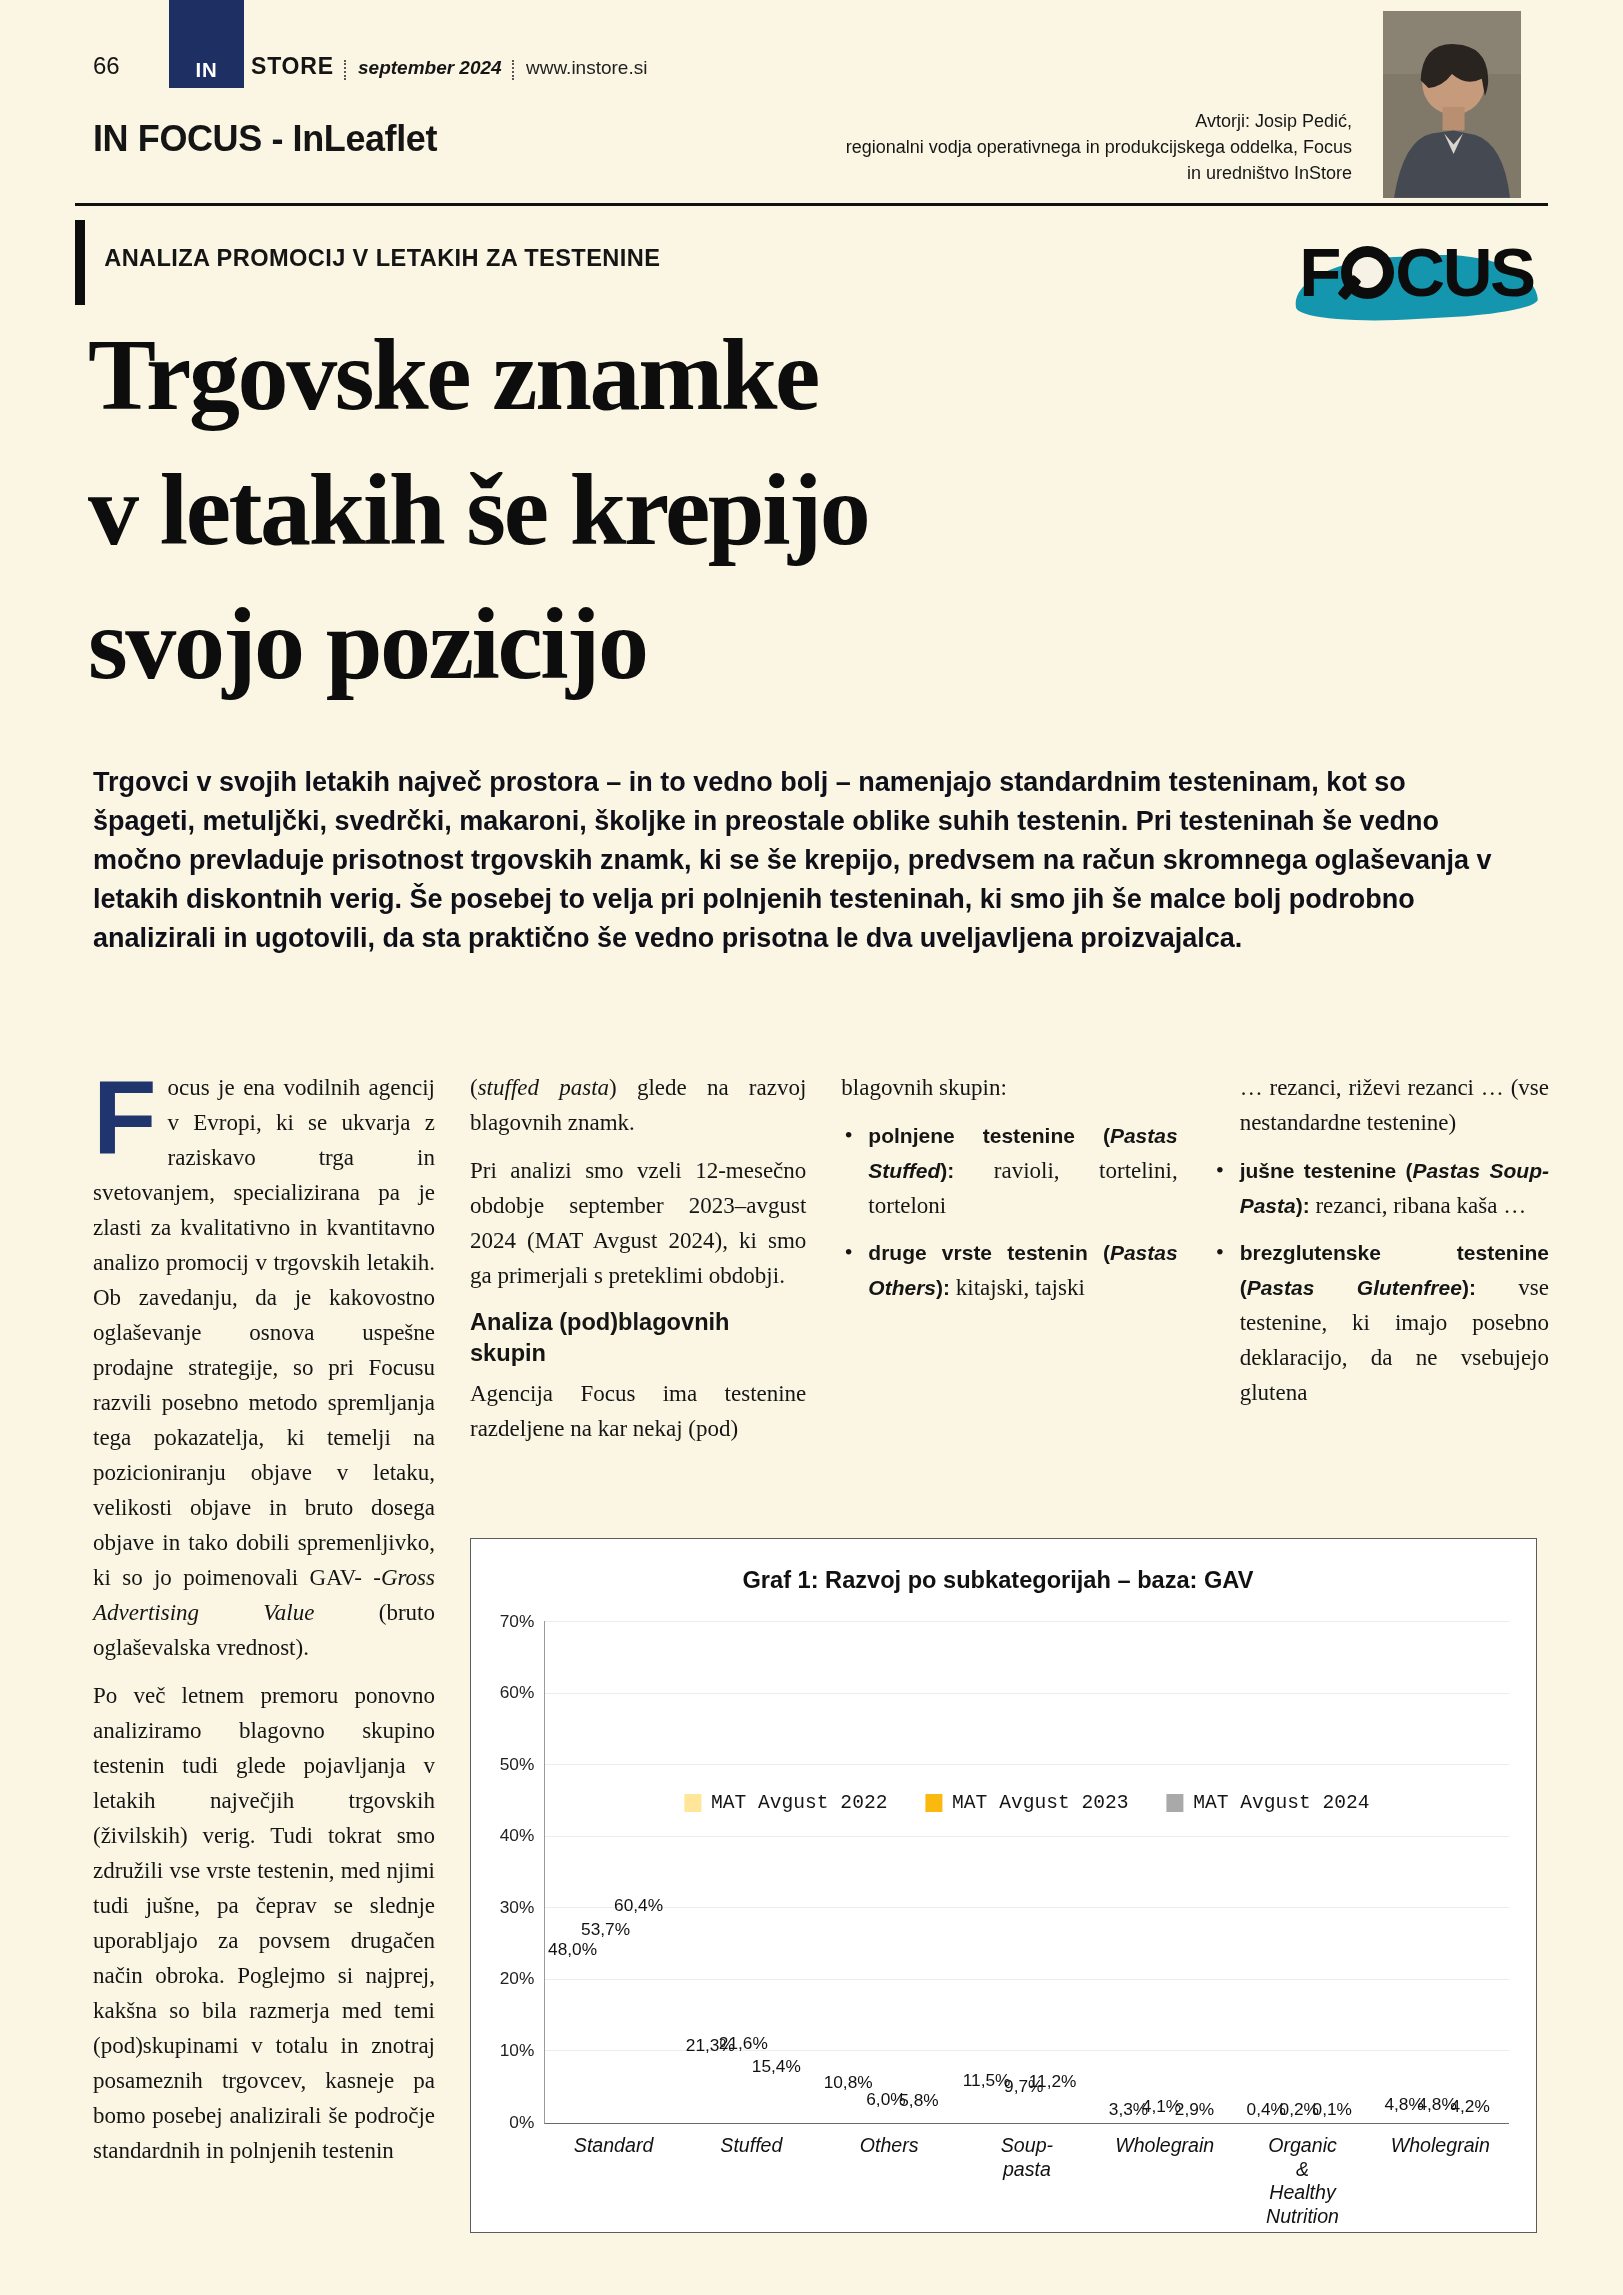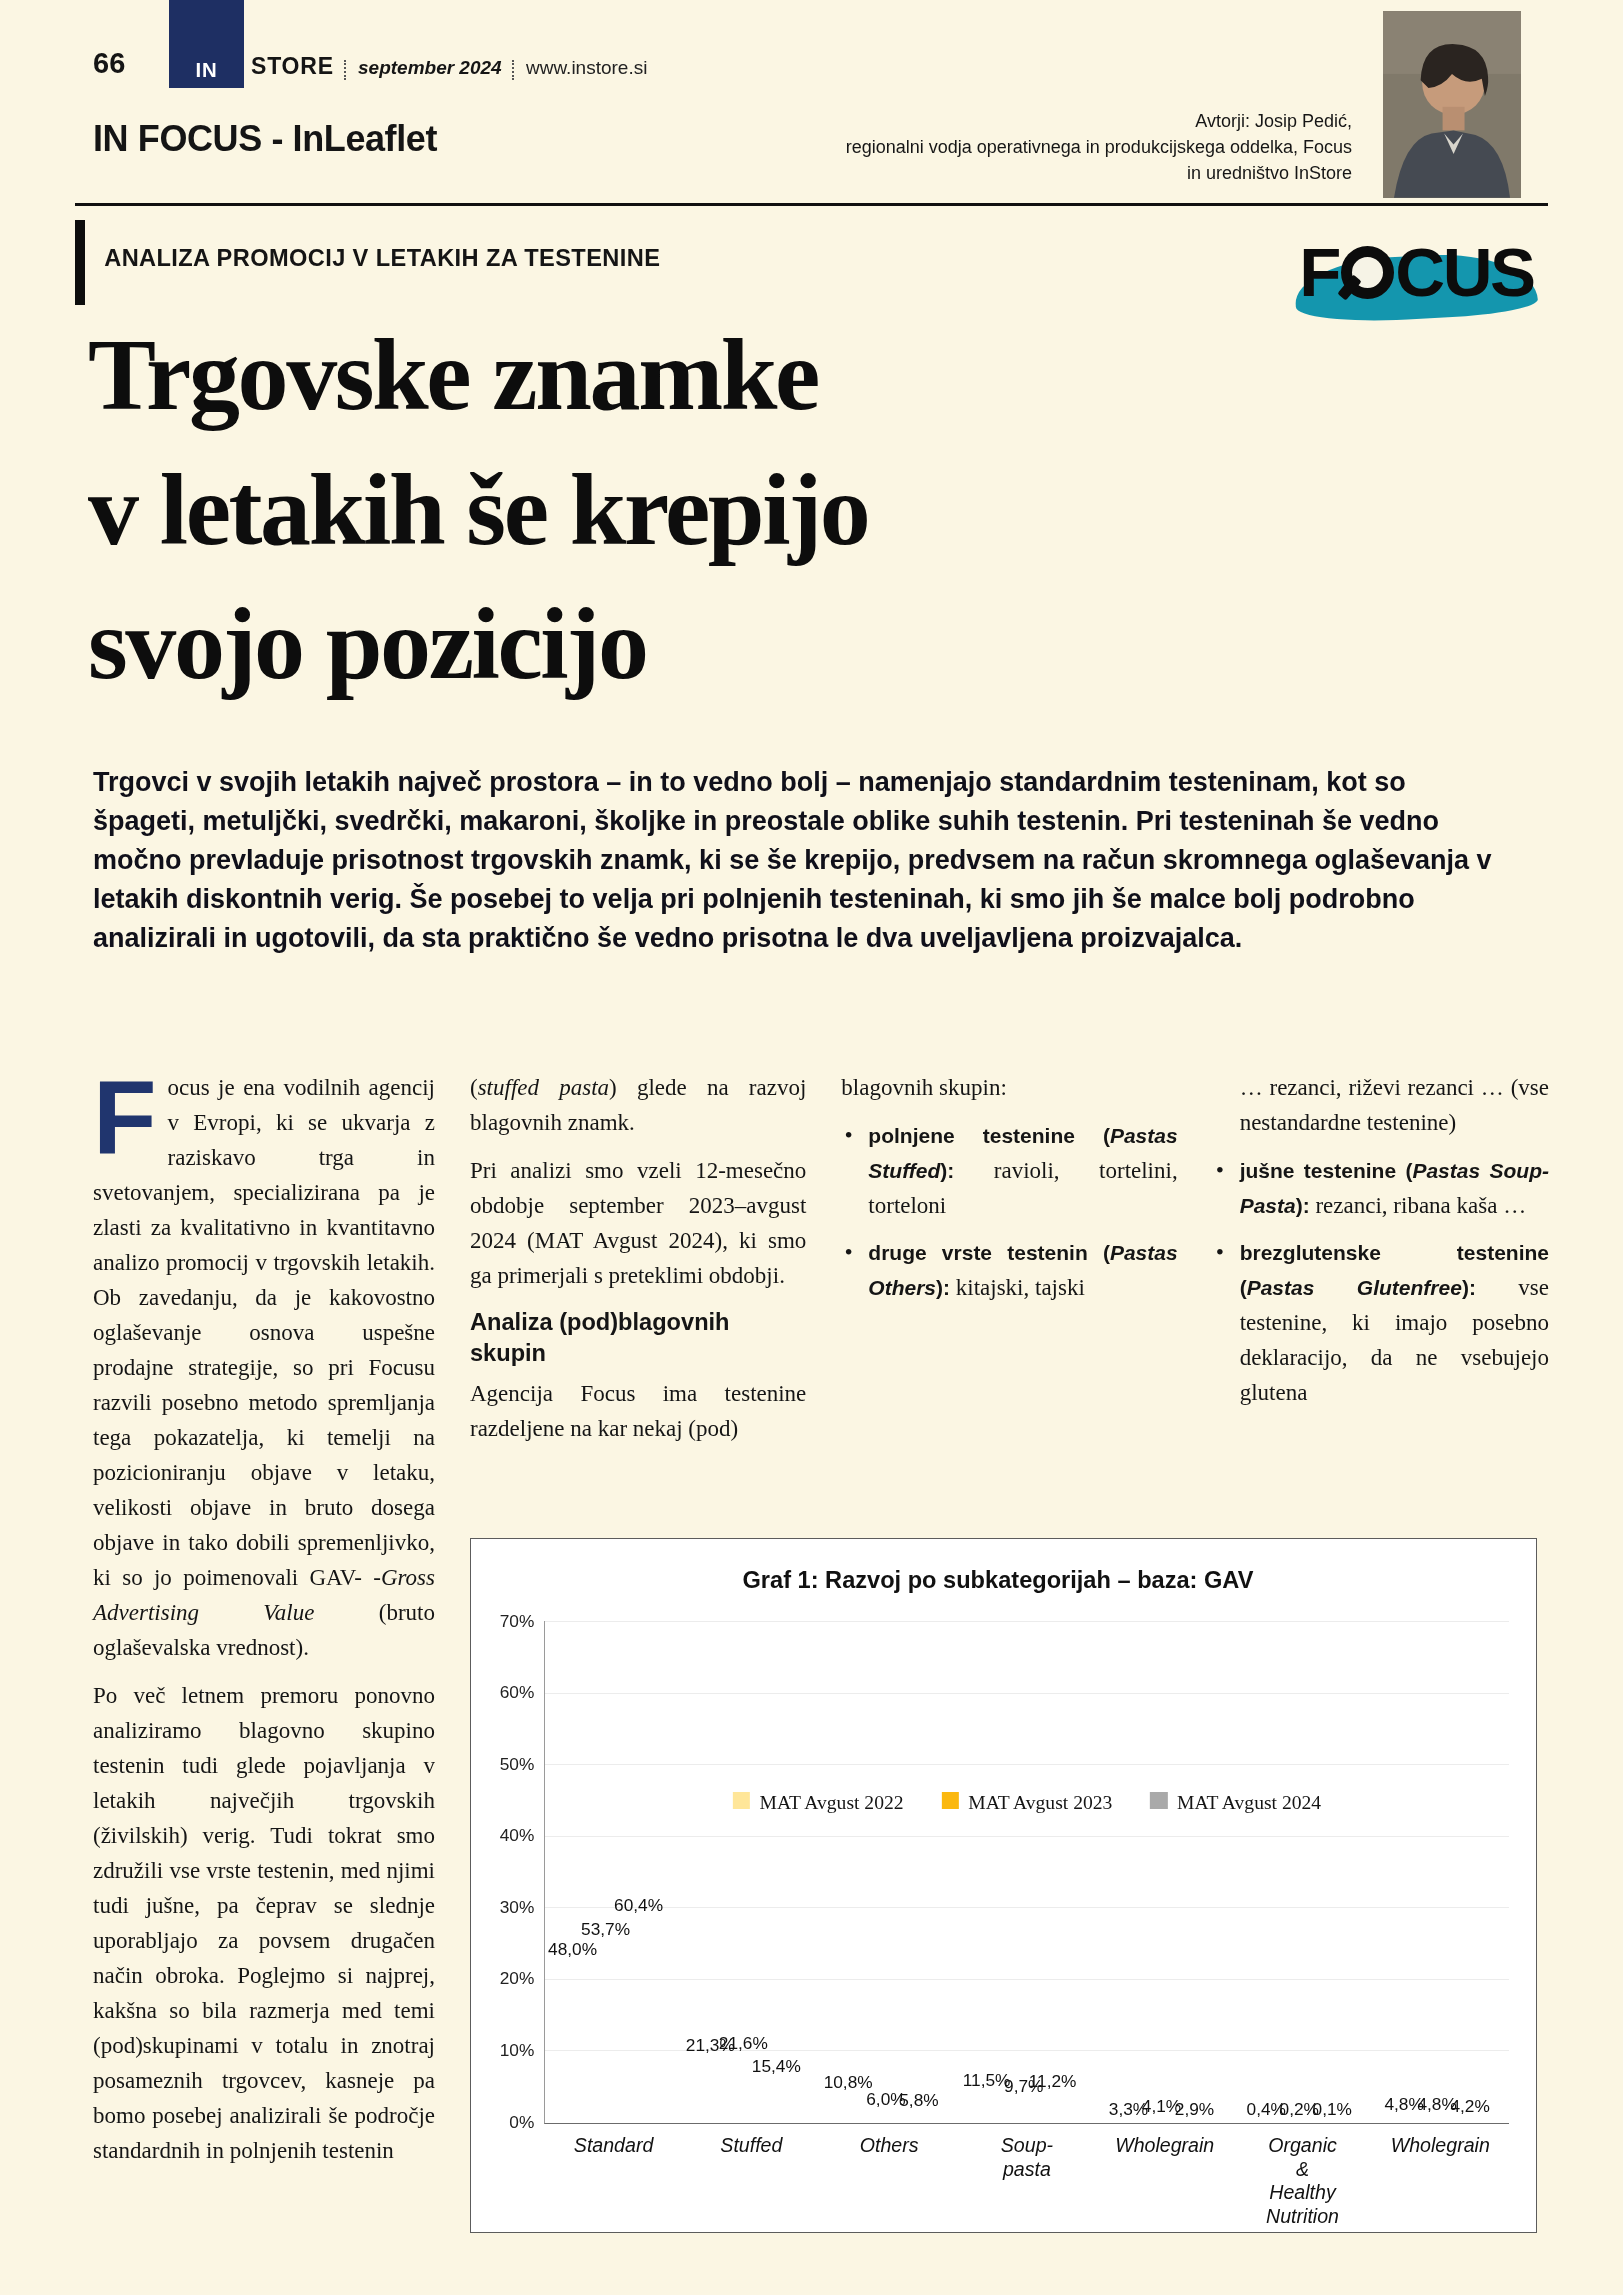--- a/index.html
+++ b/index.html
@@ -9,21 +9,21 @@
     background:#FBF6E3;
     font-family:"Liberation Serif", serif;
     color:#151515;
     position:relative;
     overflow:hidden;
   }
   .page { position:absolute; inset:0; }
 
   
   .topbar { position:absolute; top:0; left:0; right:0; height:88px; }
-  .page-num { position:absolute; left:93px; bottom:7.9px; font-family:"Liberation Sans",sans-serif; font-weight:bold; font-size:29px; }
+  .page-num { position:absolute; left:93px; bottom:7.9px; font-family:"Liberation Sans",sans-serif; font-weight:normal; font-size:24px; }
   .logo-band { position:absolute; left:169px; top:0; width:75px; height:88px; background:#1E2F63; display:flex; align-items:flex-end; justify-content:center; }
   .logo-in { color:#fff; font-family:"Liberation Sans",sans-serif; font-weight:bold; font-size:20.4px; letter-spacing:0.8px; padding-bottom:6.3px; }
   .logo-store { position:absolute; left:251px; bottom:7.9px; font-family:"Liberation Sans",sans-serif; font-weight:800; font-size:23px; letter-spacing:0.8px; }
   .dot-sep { position:absolute; bottom:7.9px; width:0; height:20.4px; border-left:2.4px dotted #555; }
   .sep-a { left:344px; } .sep-b { left:512px; }
   .issue-date { position:absolute; left:358px; bottom:9.4px; font-family:"Liberation Sans",sans-serif; font-weight:bold; font-size:19px;font-style:italic; }
   .site-url { position:absolute; left:526px; bottom:9.4px; font-family:"Liberation Sans",sans-serif; font-size:19px; color:#222; }
 
   
   .section-title { position:absolute; left:93px; top:118px; font-family:"Liberation Sans",sans-serif; font-weight:800; font-size:36px; letter-spacing:-0.4px; }
@@ -74,21 +74,21 @@
   .plot { flex:1; position:relative; height:503px; border-left:0.8px solid #9a9a9a; border-bottom:1.6px solid #6b6b6b; }
   .gridline { position:absolute; left:0; right:0; height:0.8px; background:#ececec; z-index:0; }
   .groups { position:absolute; inset:0; display:flex; justify-content:space-around; z-index:1; }
   .bar-group { flex:1; position:relative; display:flex; justify-content:center; align-items:flex-end; height:100%; }
   .bars { display:flex; align-items:flex-end; }
   .bar-wrap { display:flex; flex-direction:row; align-items:center; justify-content:flex-end; width:33px; }
   .bar-label { font-family:"Liberation Sans",sans-serif; font-size:17.3px; white-space:nowrap; margin-bottom:3.1px; color:#111; z-index:2; }
   .bar { width:33px; }
   .cat-label { position:absolute; top:calc(100% + 11px); left:50%; transform:translateX(-50%); white-space:pre-line; text-align:center; font-family:"Liberation Sans",sans-serif; font-style:italic; font-size:19.6px; line-height:23.6px; color:#111; }
   .legend { position:absolute; left:50%; top:171px; transform:translateX(-50%); display:flex; gap:38px; align-items:center; z-index:2; }
-  .legend-item { display:flex; gap:9.4px; font-family:Liberation Serif, serif; font-size:19.6px; white-space:nowrap; }
+  .legend-item { display:flex; gap:9.4px; align-items:center; font-family:Liberation Mono, monospace; font-size:19.6px; white-space:nowrap; }
   .legend-swatch { width:17.3px; height:17.3px; flex:none; }
 </style>
 </head>
 <body>
 
 <div class="page">
 
   <div class="topbar">
     <span class="page-num">66</span>
     <div class="logo-band">

